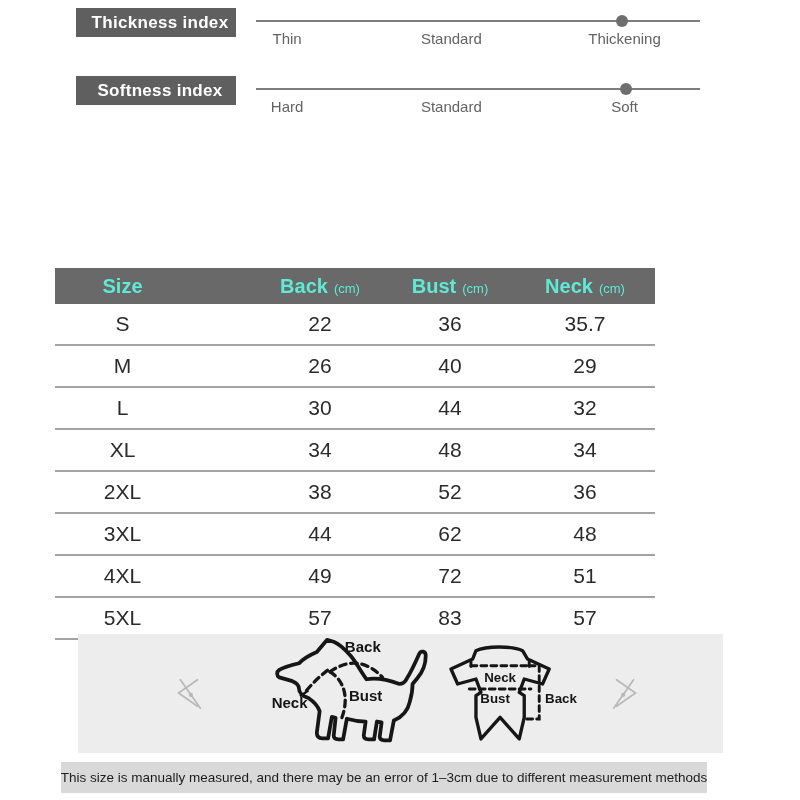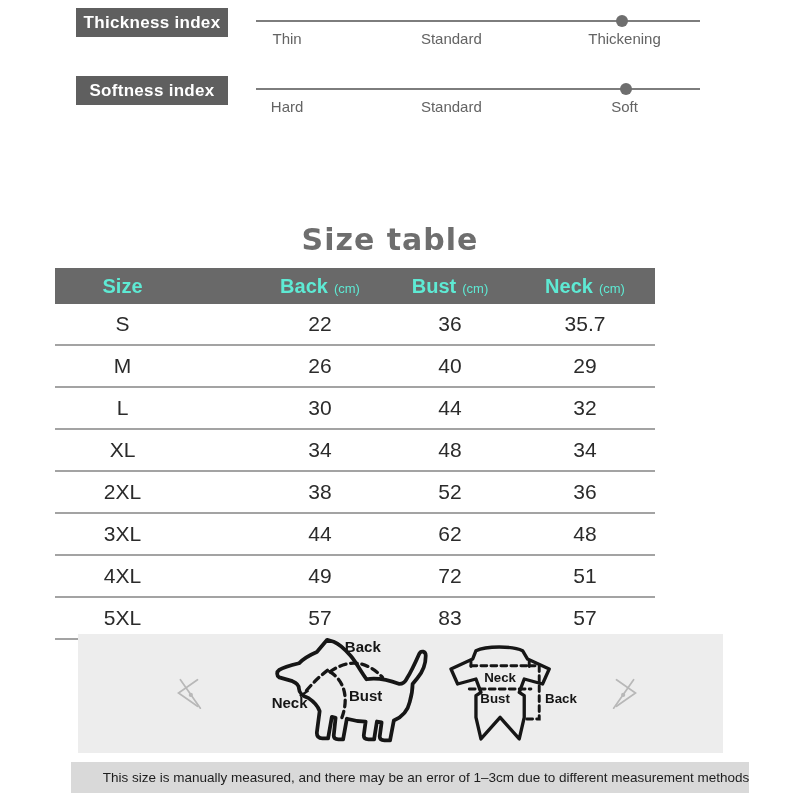--- a/index.html
+++ b/index.html
@@ -3,21 +3,21 @@
 <meta charset="utf-8">
 <style>
   html,body{margin:0;padding:0;background:#fff;}
   #canvas{position:relative;width:800px;height:800px;background:#fff;overflow:hidden;
           font-family:"Liberation Sans",sans-serif;}
 
   
   .idx{position:absolute;left:0;width:800px;height:60px;}
   .idx-box{position:absolute;left:76px;top:0;width:152px;height:29px;background:#5f5f5f;
            color:#fff;display:flex;align-items:center;justify-content:center;
-           font-size:17px;font-weight:600;letter-spacing:.3px;}
+           font-size:17px;font-weight:600;letter-spacing:.3px;padding-left:8px;}
   .idx-line-wrap{position:absolute;left:256px;top:0;width:444px;height:60px;}
   .idx-line{position:absolute;left:0;right:0;top:12px;height:2px;background:#7d7d7d;}
   .idx-dot{position:absolute;top:7px;width:12px;height:12px;border-radius:50%;
            background:#6e6e6e;transform:translateX(-50%);}
   .tick{position:absolute;top:22px;transform:translateX(-50%);white-space:nowrap;
         font-size:15px;color:#636363;}
   .t0{left:7%;} .t1{left:44%;} .t2{left:83%;}
 
   
   .title{position:absolute;top:222px;left:0;width:780px;margin:0;text-align:center;
@@ -39,23 +39,23 @@
   .arrow-left{left:92px;} .arrow-right{left:530px;}
   .dog-svg{position:absolute;left:190px;top:3px;}
   .garment-svg{position:absolute;left:358px;top:10px;}
   .outline{fill:#ededed;stroke:#161616;stroke-width:4;stroke-linejoin:round;stroke-linecap:round;}
   .dash{fill:none;stroke:#161616;stroke-width:3.5;stroke-dasharray:7 5;stroke-linecap:round;}
   .thin{fill:none;stroke:#161616;stroke-width:2.5;}
   .dlabel{font-family:"Liberation Sans",sans-serif;font-size:16px;font-weight:600;fill:#151515;}
   .arr{fill:none;stroke:#b8b8b8;stroke-width:1.8;stroke-linecap:round;}
 
   
-  .footnote{position:absolute;left:71px;top:762px;width:646px;height:31px;background:#d9d9d9;
+  .footnote{position:absolute;left:61px;top:762px;width:646px;height:31px;background:#d9d9d9;
             display:flex;align-items:center;justify-content:center;white-space:nowrap;
-            font-size:13.5px;color:#1d1d1d;padding-left:32px;}
+            font-size:13.5px;color:#1d1d1d;}
 </style>
 </head>
 <body>
 
 <div id="canvas">
 
   <section class="idx" style="top:8px">
     <div class="idx-box">
       <span>Thickness index</span>
     </div>
@@ -75,21 +75,20 @@
     <div class="idx-line-wrap">
       <div class="idx-line"></div>
       <div class="idx-dot" style="left:83.3%"></div>
       <span class="tick t0">Hard</span>
       <span class="tick t1">Standard</span>
       <span class="tick t2">Soft</span>
     </div>
   </section>
 
 
-  <h1 class="title">Size table</h1>
 
   <div class="stable">
     <div class="tgrid thead">
       <div class="gc1"><span>Size</span></div>
       <div class="gc3"><span>Back</span><span class="unit">(cm)</span></div>
       <div class="gc4"><span>Bust</span><span class="unit">(cm)</span></div>
       <div class="gc5"><span>Neck</span><span class="unit">(cm)</span></div>
     </div>
 
     <div class="tgrid trow">

